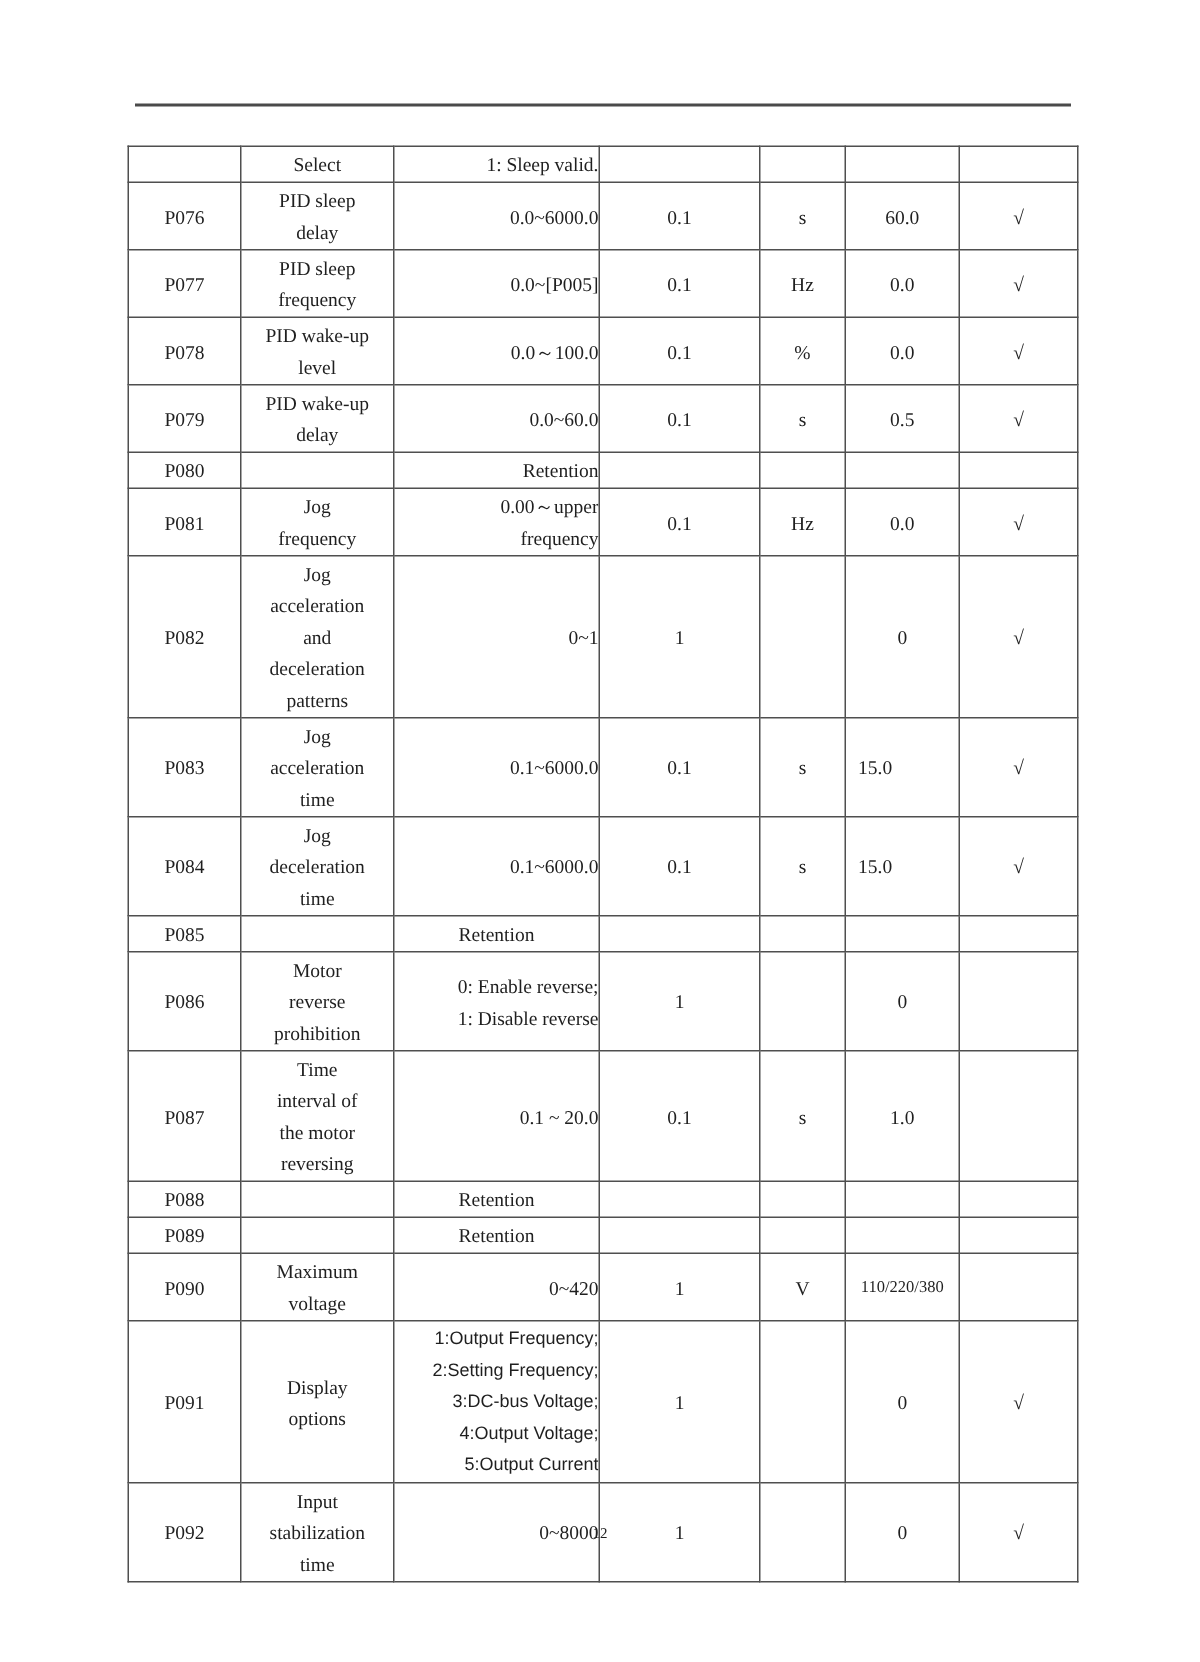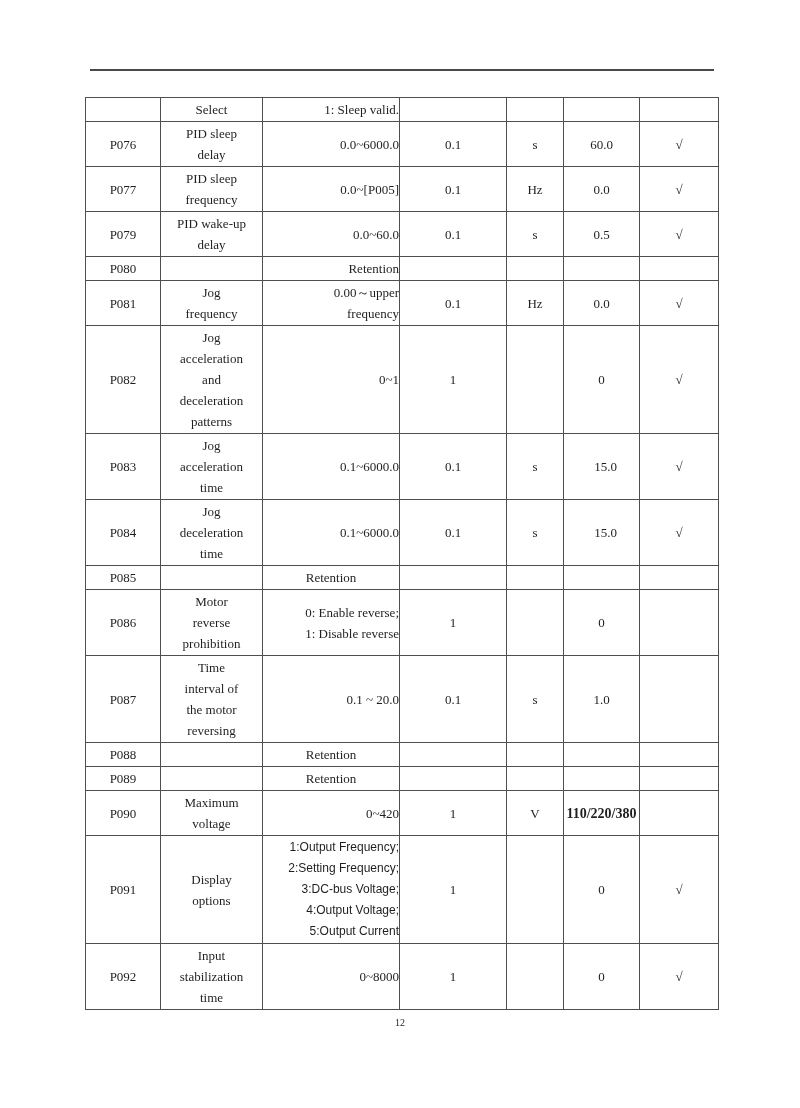--- a/index.html
+++ b/index.html
@@ -18,25 +18,25 @@
   }
   table.param-table td {
     border:1px solid #4f4f4f; vertical-align:middle;
     font-size:13px; line-height:21px; padding:1px 0;
     overflow:hidden;
   }
   td .ln { display:block; }
   .al-center { text-align:center; }
   .al-left   { text-align:right; }
   .al-left .ln { padding-left:11px; }
-  .al-left-tight .ln { padding-left:8px; text-align:center; }
+  .al-left-tight .ln { padding-left:8px; text-align:left; }
   .f-sans .ln {
     font-family:"Liberation Sans", sans-serif; font-size:12px;
   }
-  .f-small .ln { font-size:14px; letter-spacing:0;font-weight:bold; }
+  .f-small .ln { font-size:11px; letter-spacing:0; }
   .page-number {
     position:absolute; left:0; top:1015px; width:800px;
     text-align:center; font-size:10px; line-height:15px;
   }
 </style>
 </head>
 <body>
 
 <div class="page">
   <div class="header-rule"></div>
@@ -118,20 +118,44 @@
           </td>
           <td class="al-center">
             <span class="ln">0.0</span>
           </td>
           <td class="al-center">
             <span class="ln">√</span>
           </td>
         </tr>
         <tr>
           <td class="al-center">
+            <span class="ln">P078</span>
+          </td>
+          <td class="al-center">
+            <span class="ln">PID wake-up</span>
+            <span class="ln">level</span>
+          </td>
+          <td class="al-left">
+            <span class="ln">0.0～100.0</span>
+          </td>
+          <td class="al-center">
+            <span class="ln">0.1</span>
+          </td>
+          <td class="al-center">
+            <span class="ln">%</span>
+          </td>
+          <td class="al-center">
+            <span class="ln">0.0</span>
+          </td>
+          <td class="al-center">
+            <span class="ln">√</span>
+          </td>
+        </tr>
+        <tr>
+          <td class="al-center">
             <span class="ln">P079</span>
           </td>
           <td class="al-center">
             <span class="ln">PID wake-up</span>
             <span class="ln">delay</span>
           </td>
           <td class="al-left">
             <span class="ln">0.0~60.0</span>
           </td>
           <td class="al-center">

